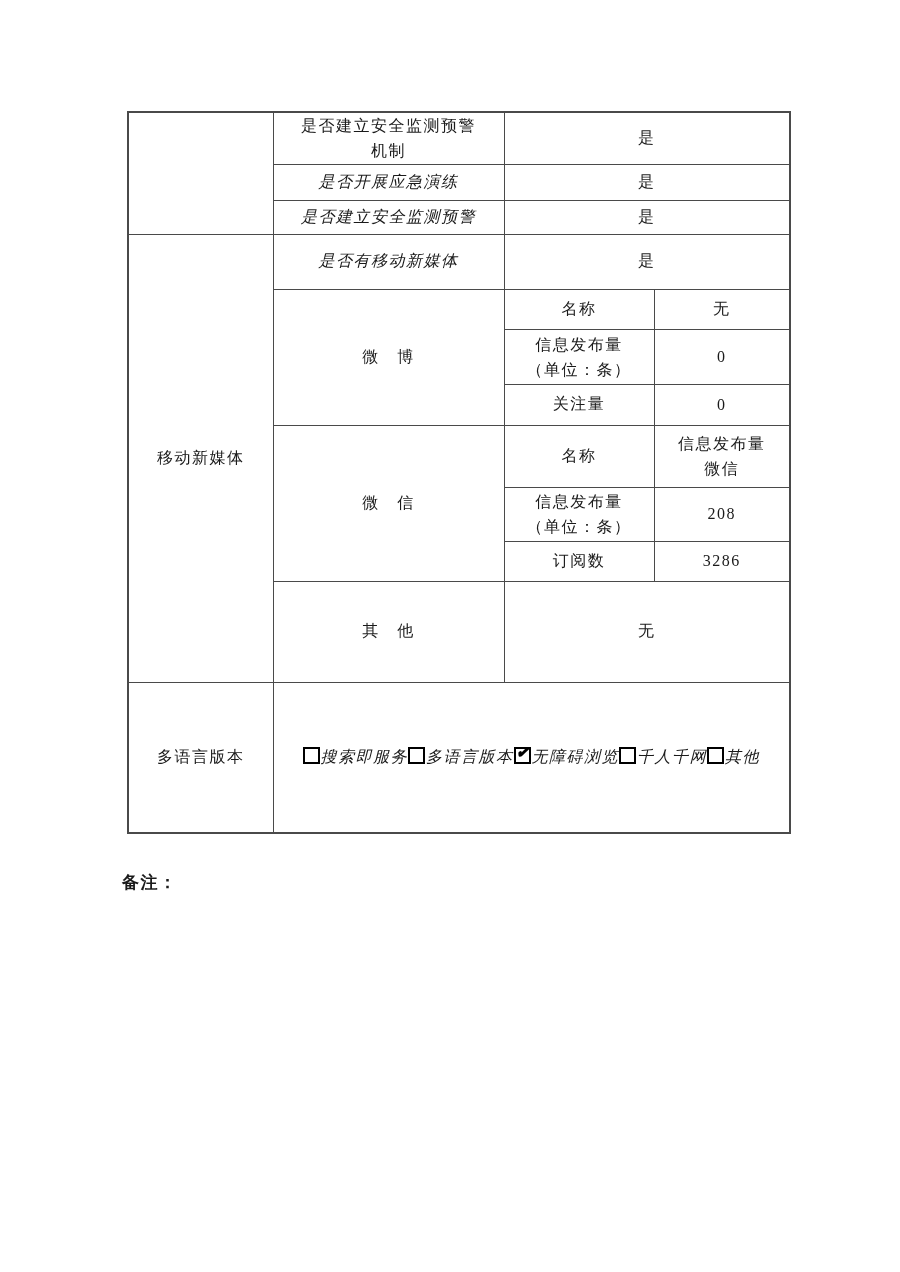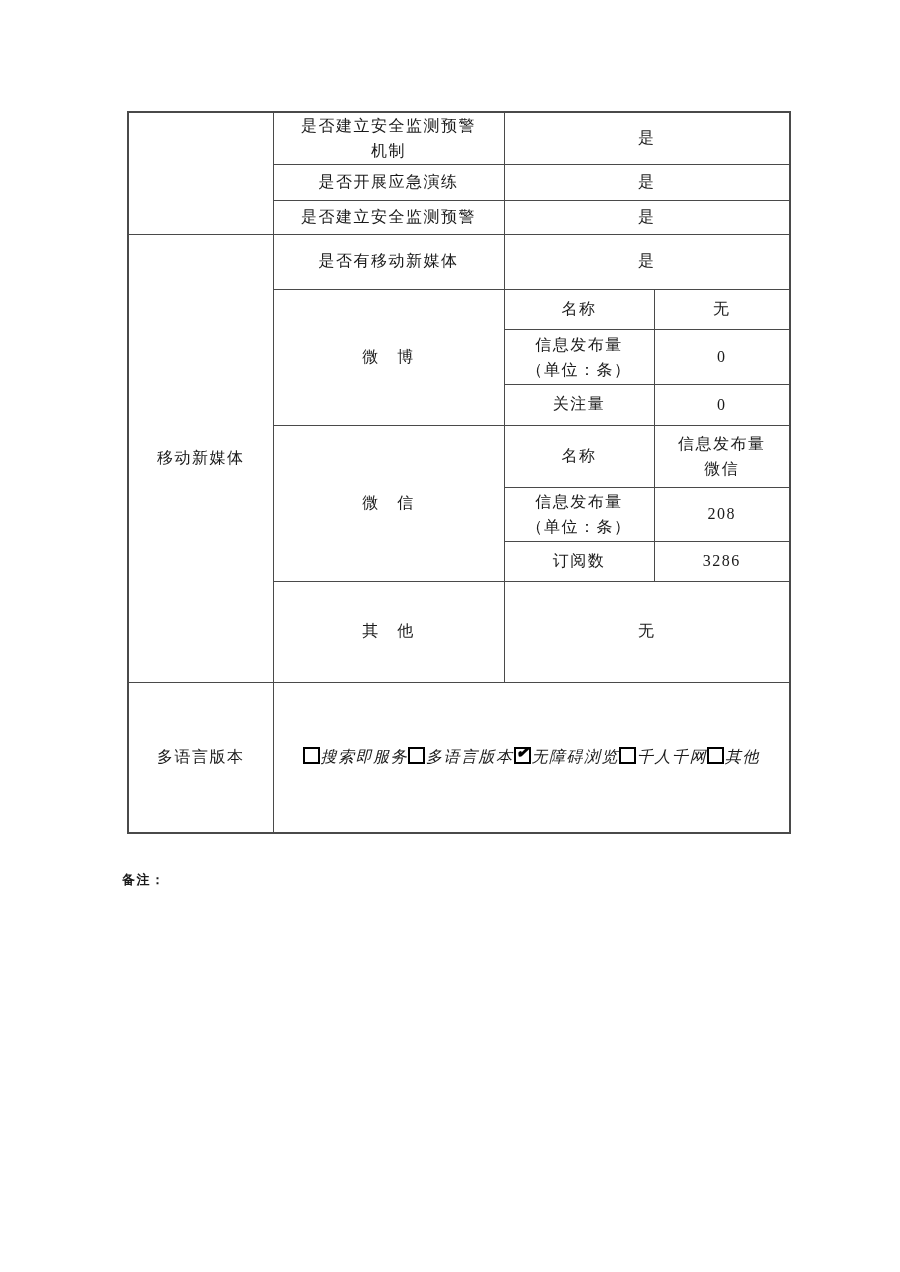--- a/index.html
+++ b/index.html
@@ -15,35 +15,35 @@
   table.report td{
     border:1px solid #4a4a4a;
     text-align:center;vertical-align:middle;
     font-size:16px;letter-spacing:1.5px;
     padding:0 6px;
   }
   .h52{height:52px}.h36{height:36px}.h34{height:34px}.h55{height:55px}
   .h40{height:40px}.h41{height:41px}.h62{height:62px}.h54{height:54px}
   .h101{height:101px}.h151{height:151px}
   .line{line-height:25px;}
-  .nw{white-space:nowrap;}
+  .nw{white-space:nowrap;font-style:italic;}
   .opts{letter-spacing:1px;white-space:nowrap;padding:0 2px;font-style:italic;}
   .cb{
     display:inline-block;width:13px;height:13px;
     border:2px solid #000;position:relative;
     margin:0 1px -2px 0;background:#fff;
   }
   .cb.checked::after{
     content:"✔";
     position:absolute;left:0px;top:-7px;
     font-size:17px;font-weight:bold;color:#000;letter-spacing:0;
   }
   .notes{
     position:absolute;left:122px;top:871px;
-    font-size:13px;font-weight:bold;letter-spacing:1.5px;
+    font-size:17px;font-weight:bold;letter-spacing:1.5px;
   }
   .pagenum{
     position:absolute;left:0;top:1183px;width:100%;
     text-align:center;font-size:17px;
   }
 </style>
 </head>
 <body>
 
 <div class="page">

